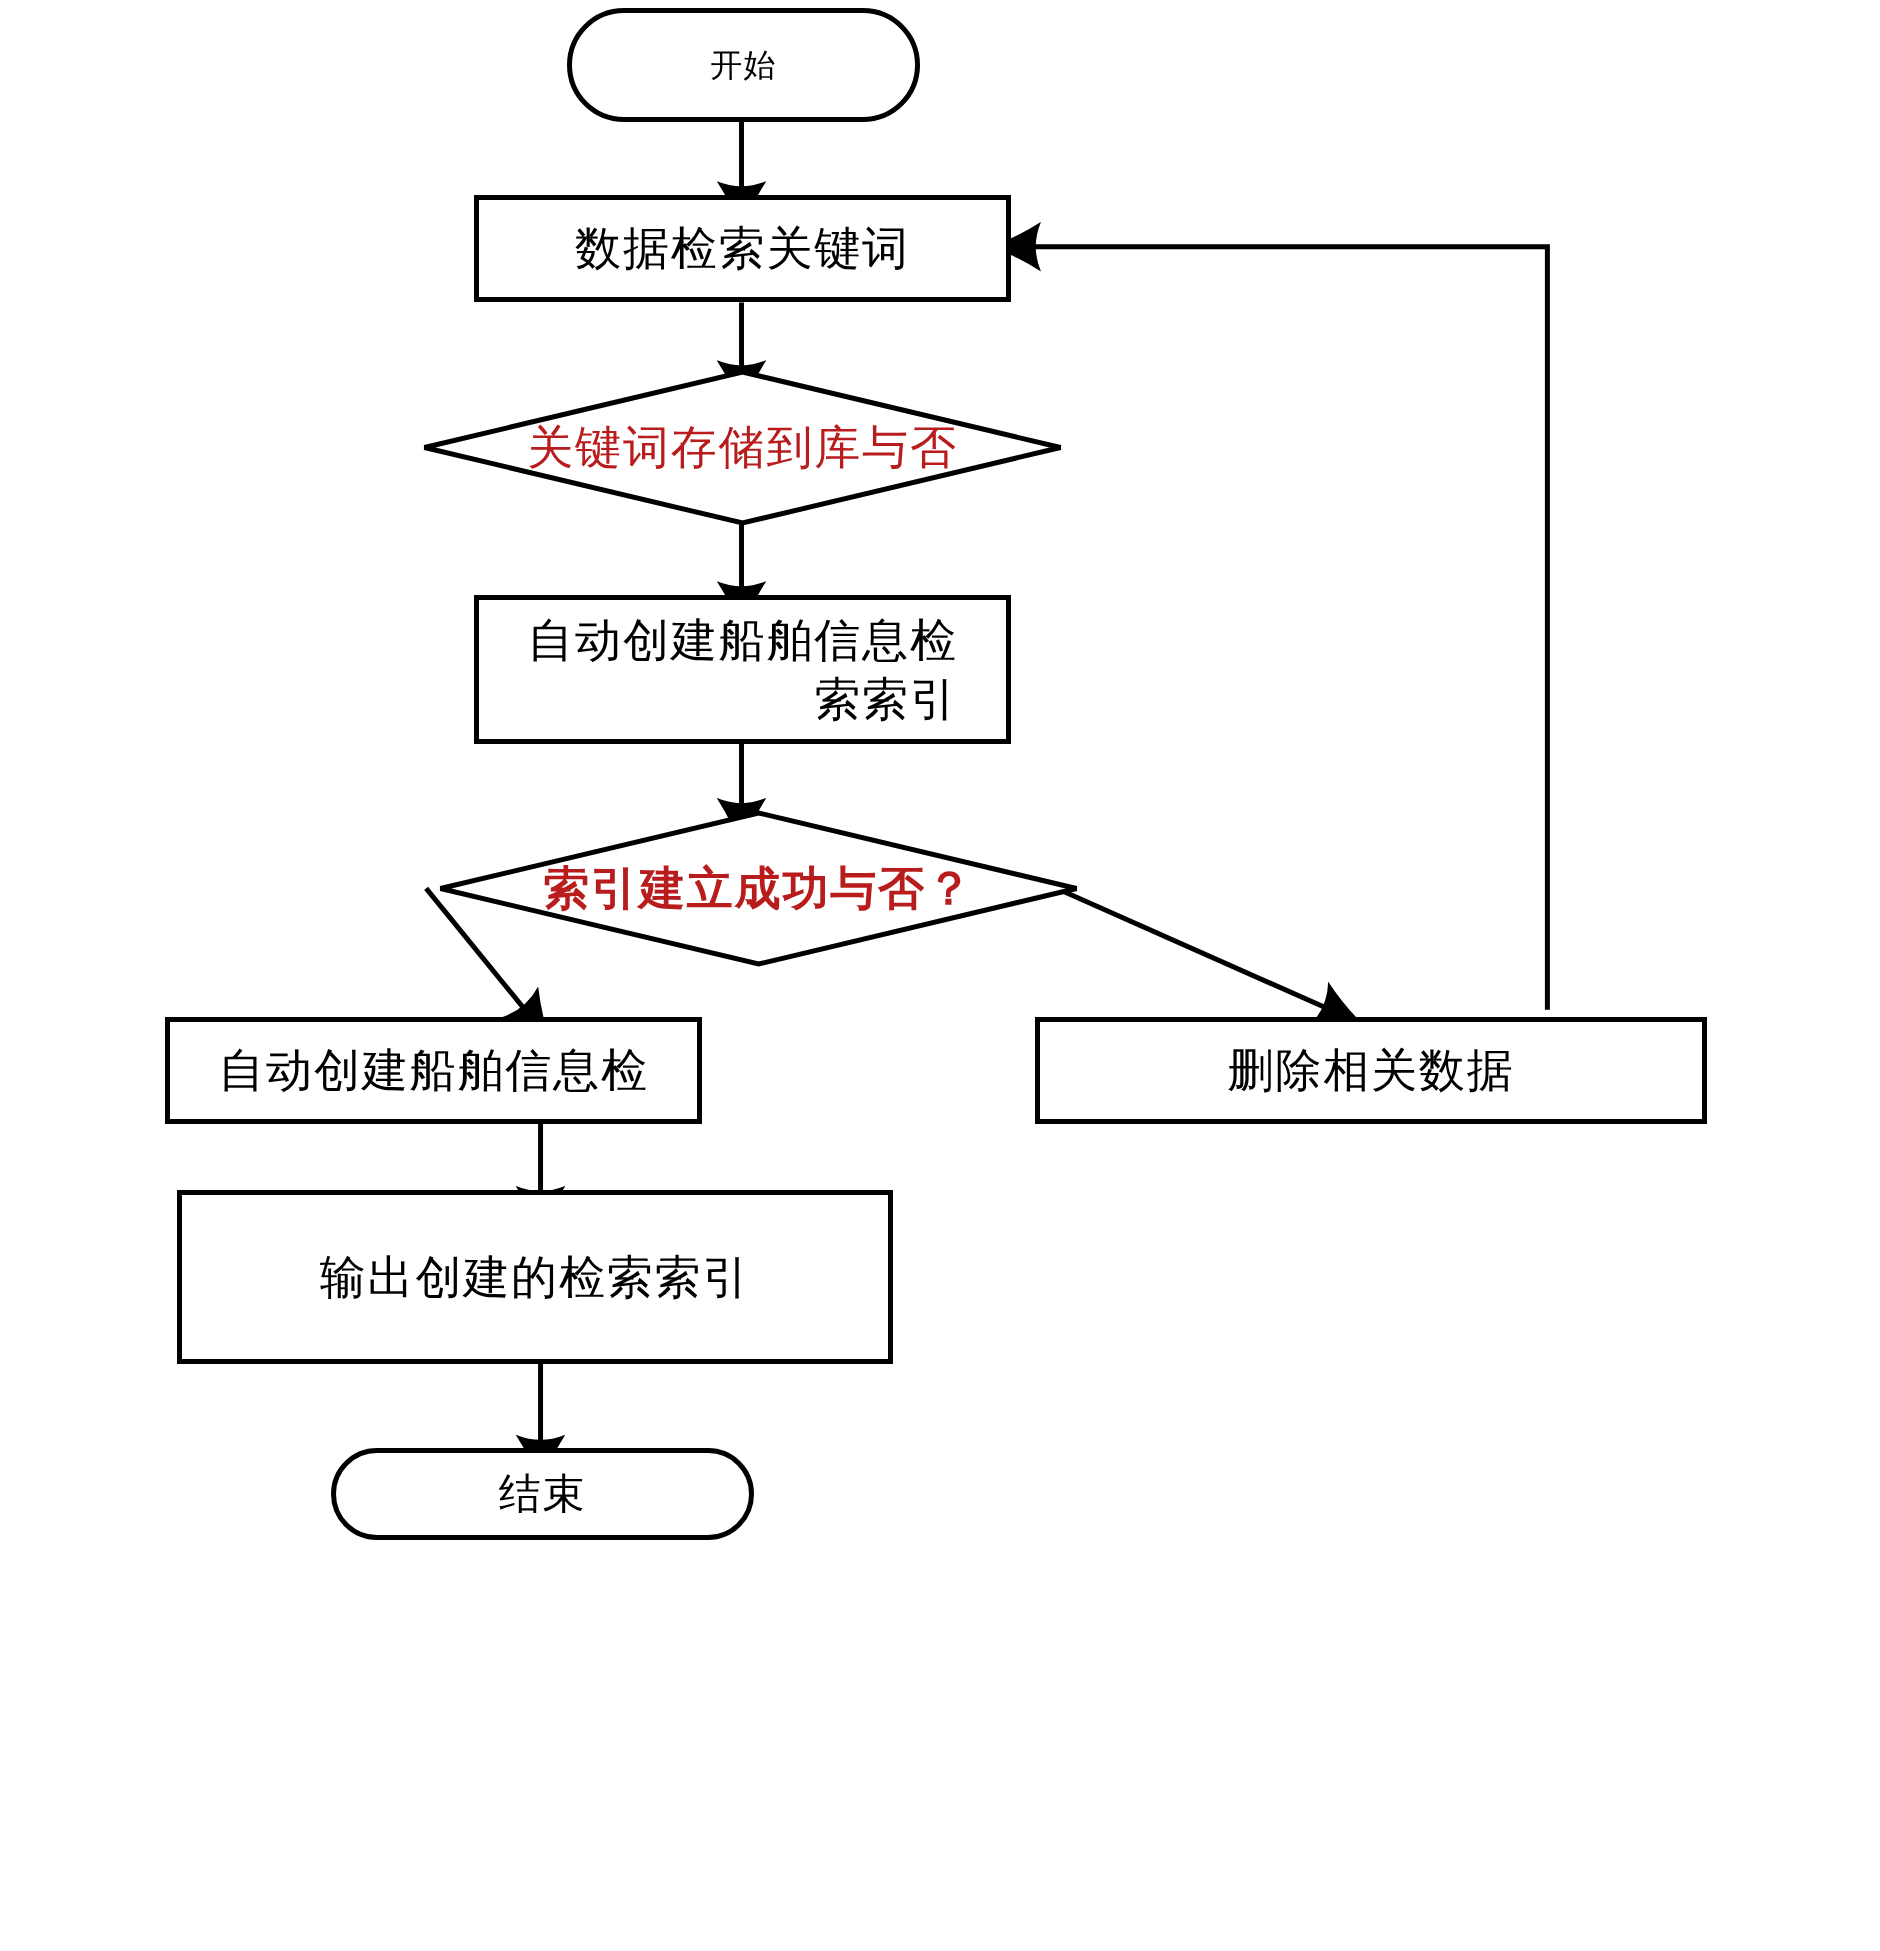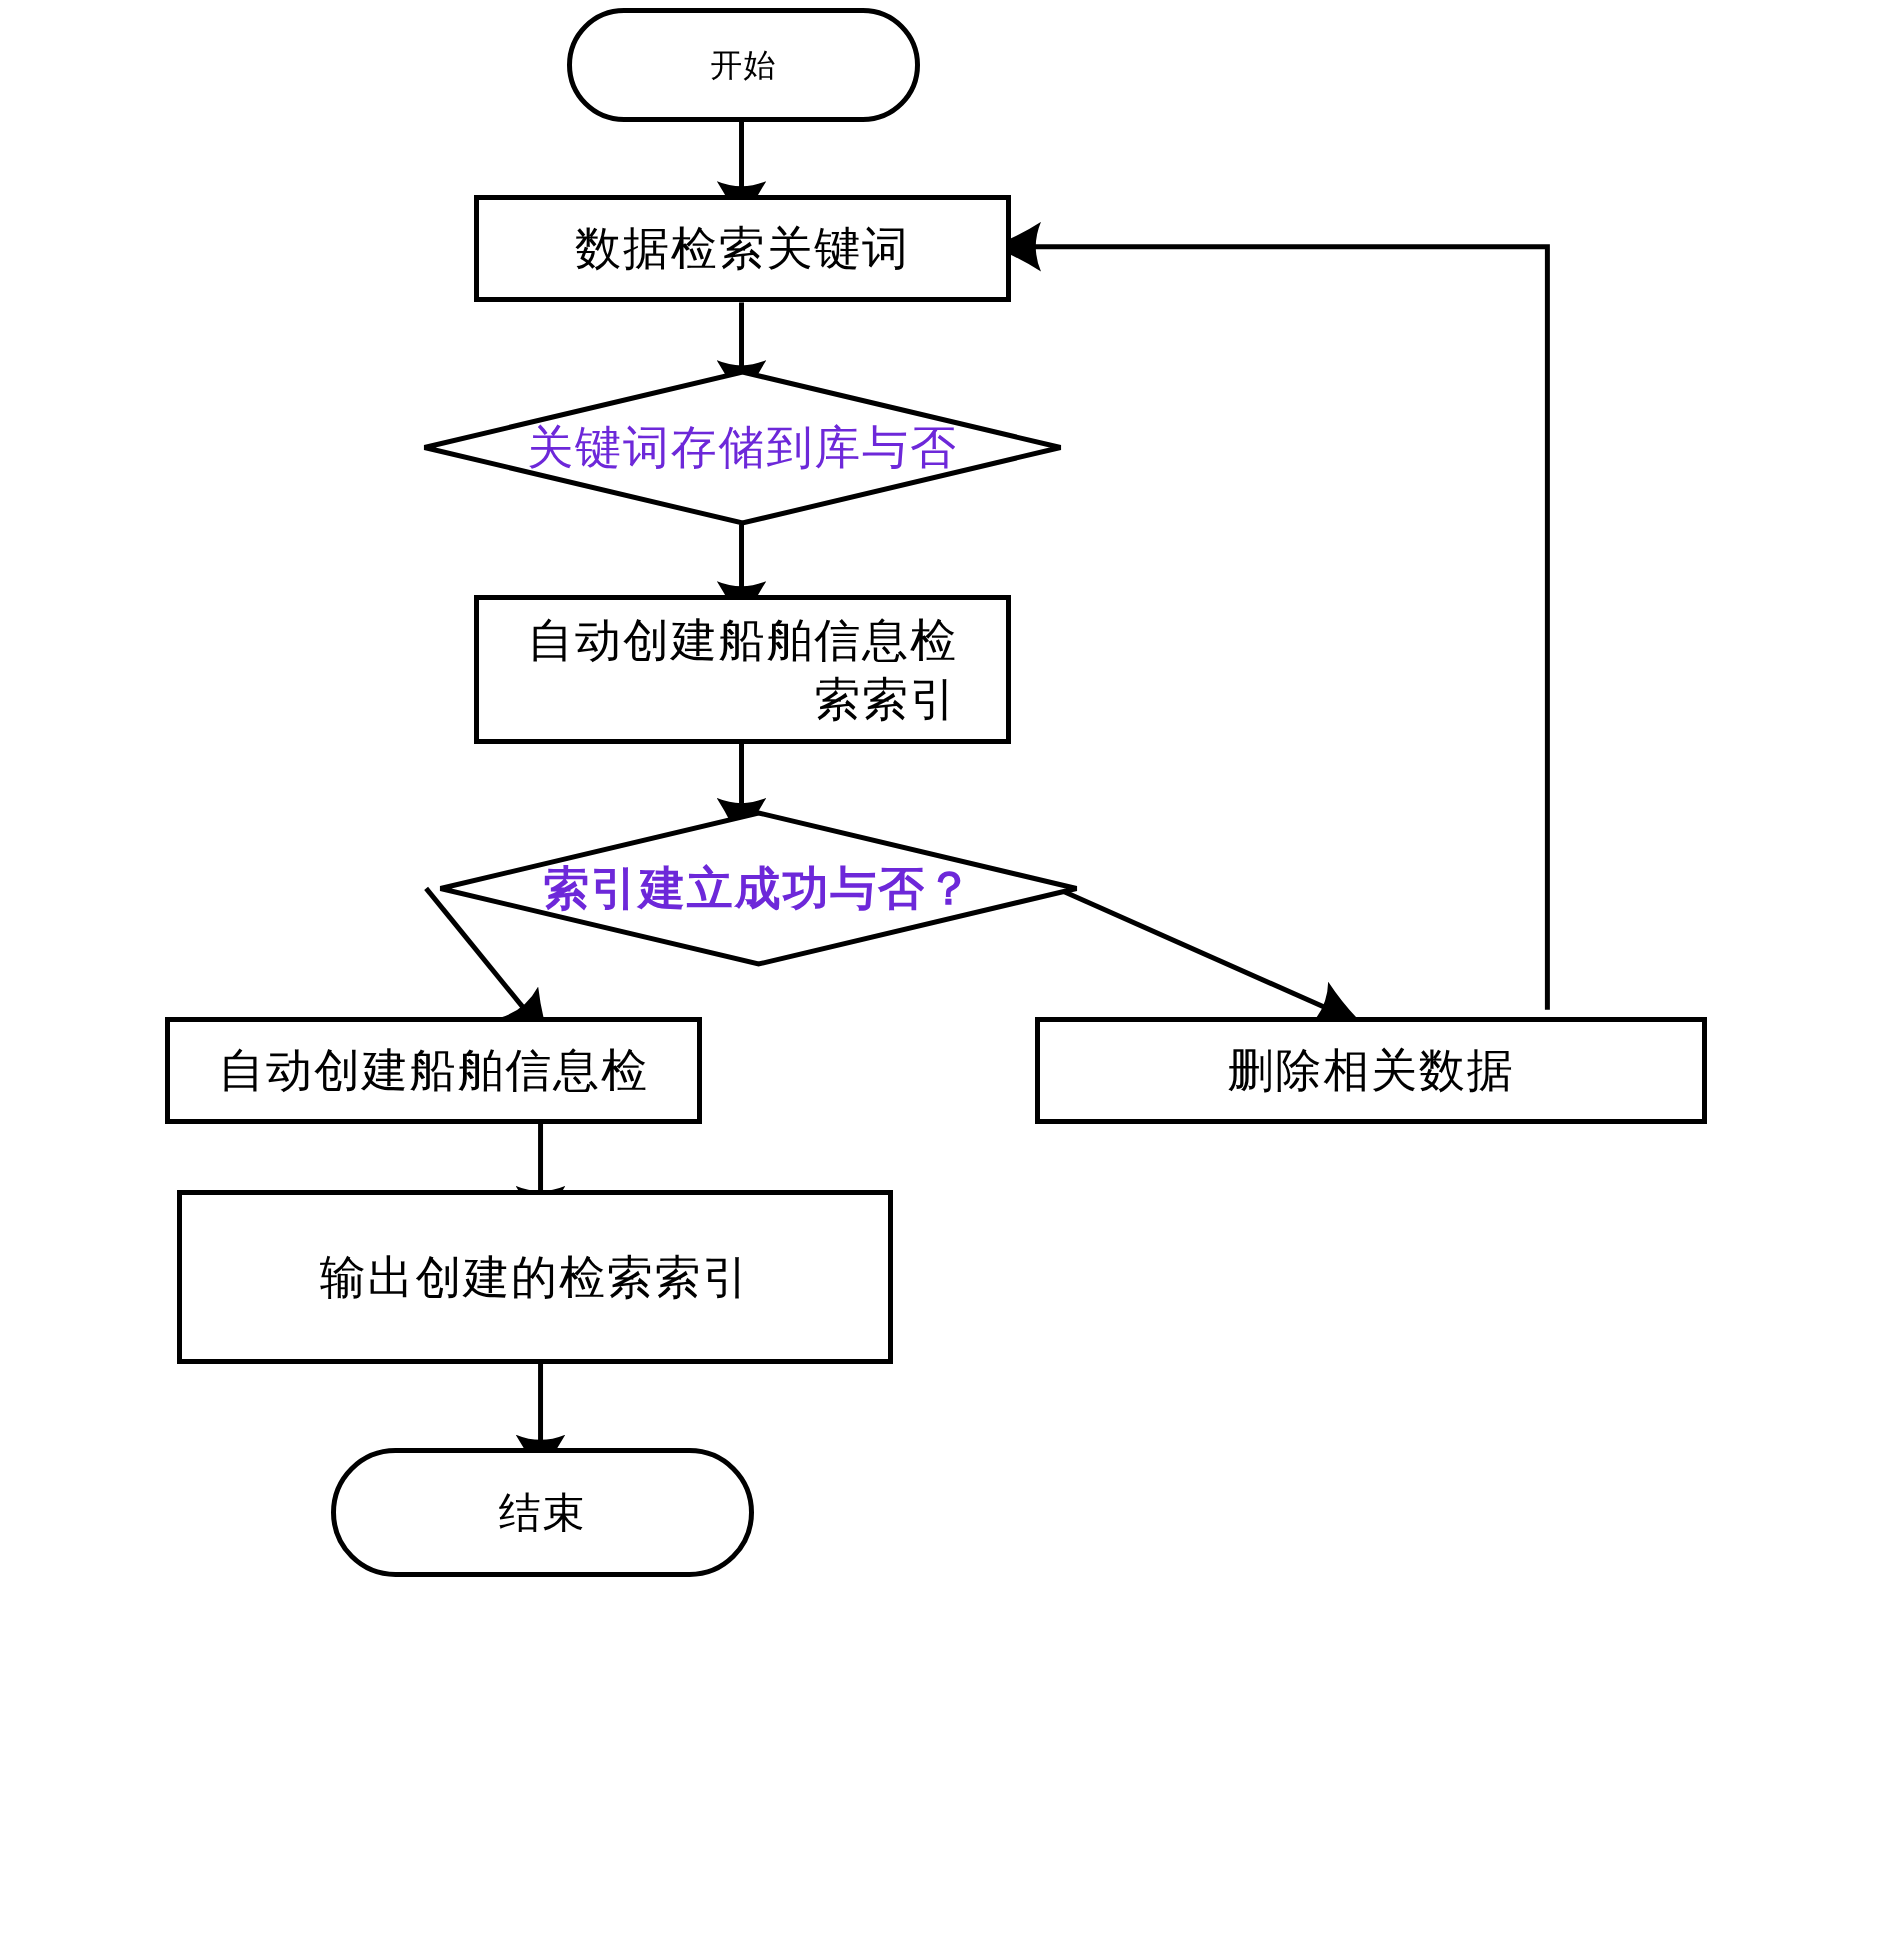--- a/index.html
+++ b/index.html
@@ -63,21 +63,21 @@
   .decision-text {
     position: absolute;
     left: 0;
     top: 0;
     width: 100%;
     height: 100%;
     display: flex;
     align-items: center;
     justify-content: center;
     font-size: 46px;
-    color: #6d28d9;
+    color: #b91c1c;
     text-align: center;
     letter-spacing: 0.04em;
   }
 </style>
 </head>
 <body>
 
 <div id="canvas">
 
   <svg id="edges" viewBox="0 0 1890 1961" xmlns="http://www.w3.org/2000/svg">
@@ -141,18 +141,18 @@
   </div>
 
   <div class="node process" style="left:1035px; top:1017px; width:672px; height:107px;">
     <span class="node-label">删除相关数据</span>
   </div>
 
   <div class="node process" style="left:177px; top:1190px; width:716px; height:174px;">
     <span class="node-label">输出创建的检索索引</span>
   </div>
 
-  <div class="node terminator" style="left:331px; top:1448px; width:423px; height:129px; font-size:42px;">
+  <div class="node terminator" style="left:331px; top:1448px; width:423px; height:92px; font-size:42px;">
     <span class="node-label">结束</span>
   </div>
 
 </div>
 
 
 </body></html>

